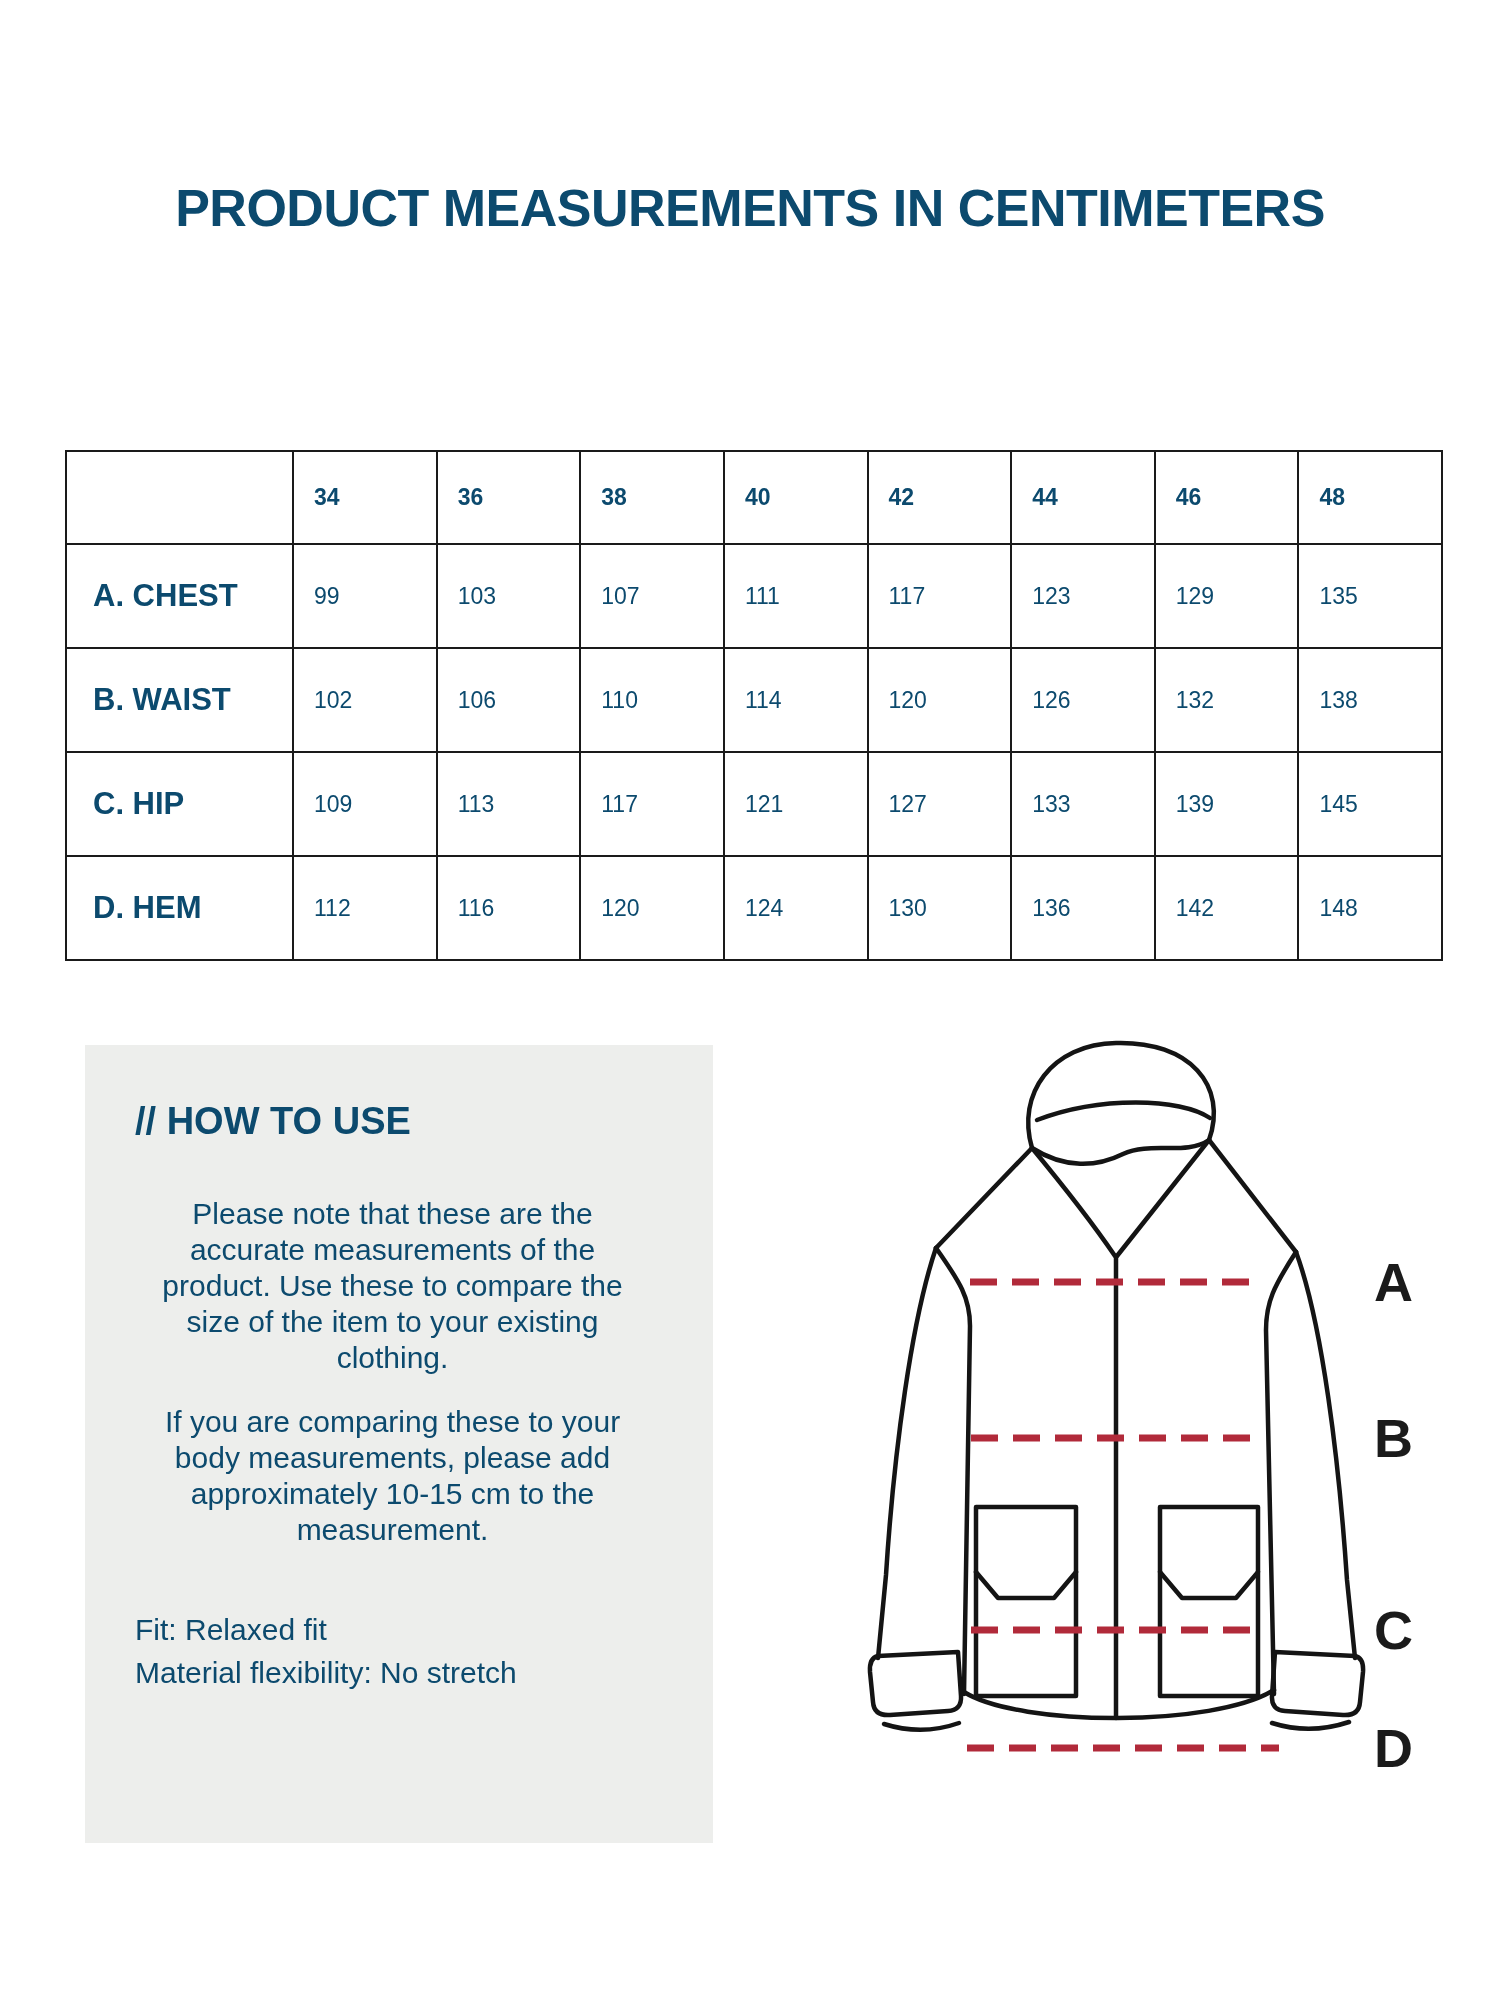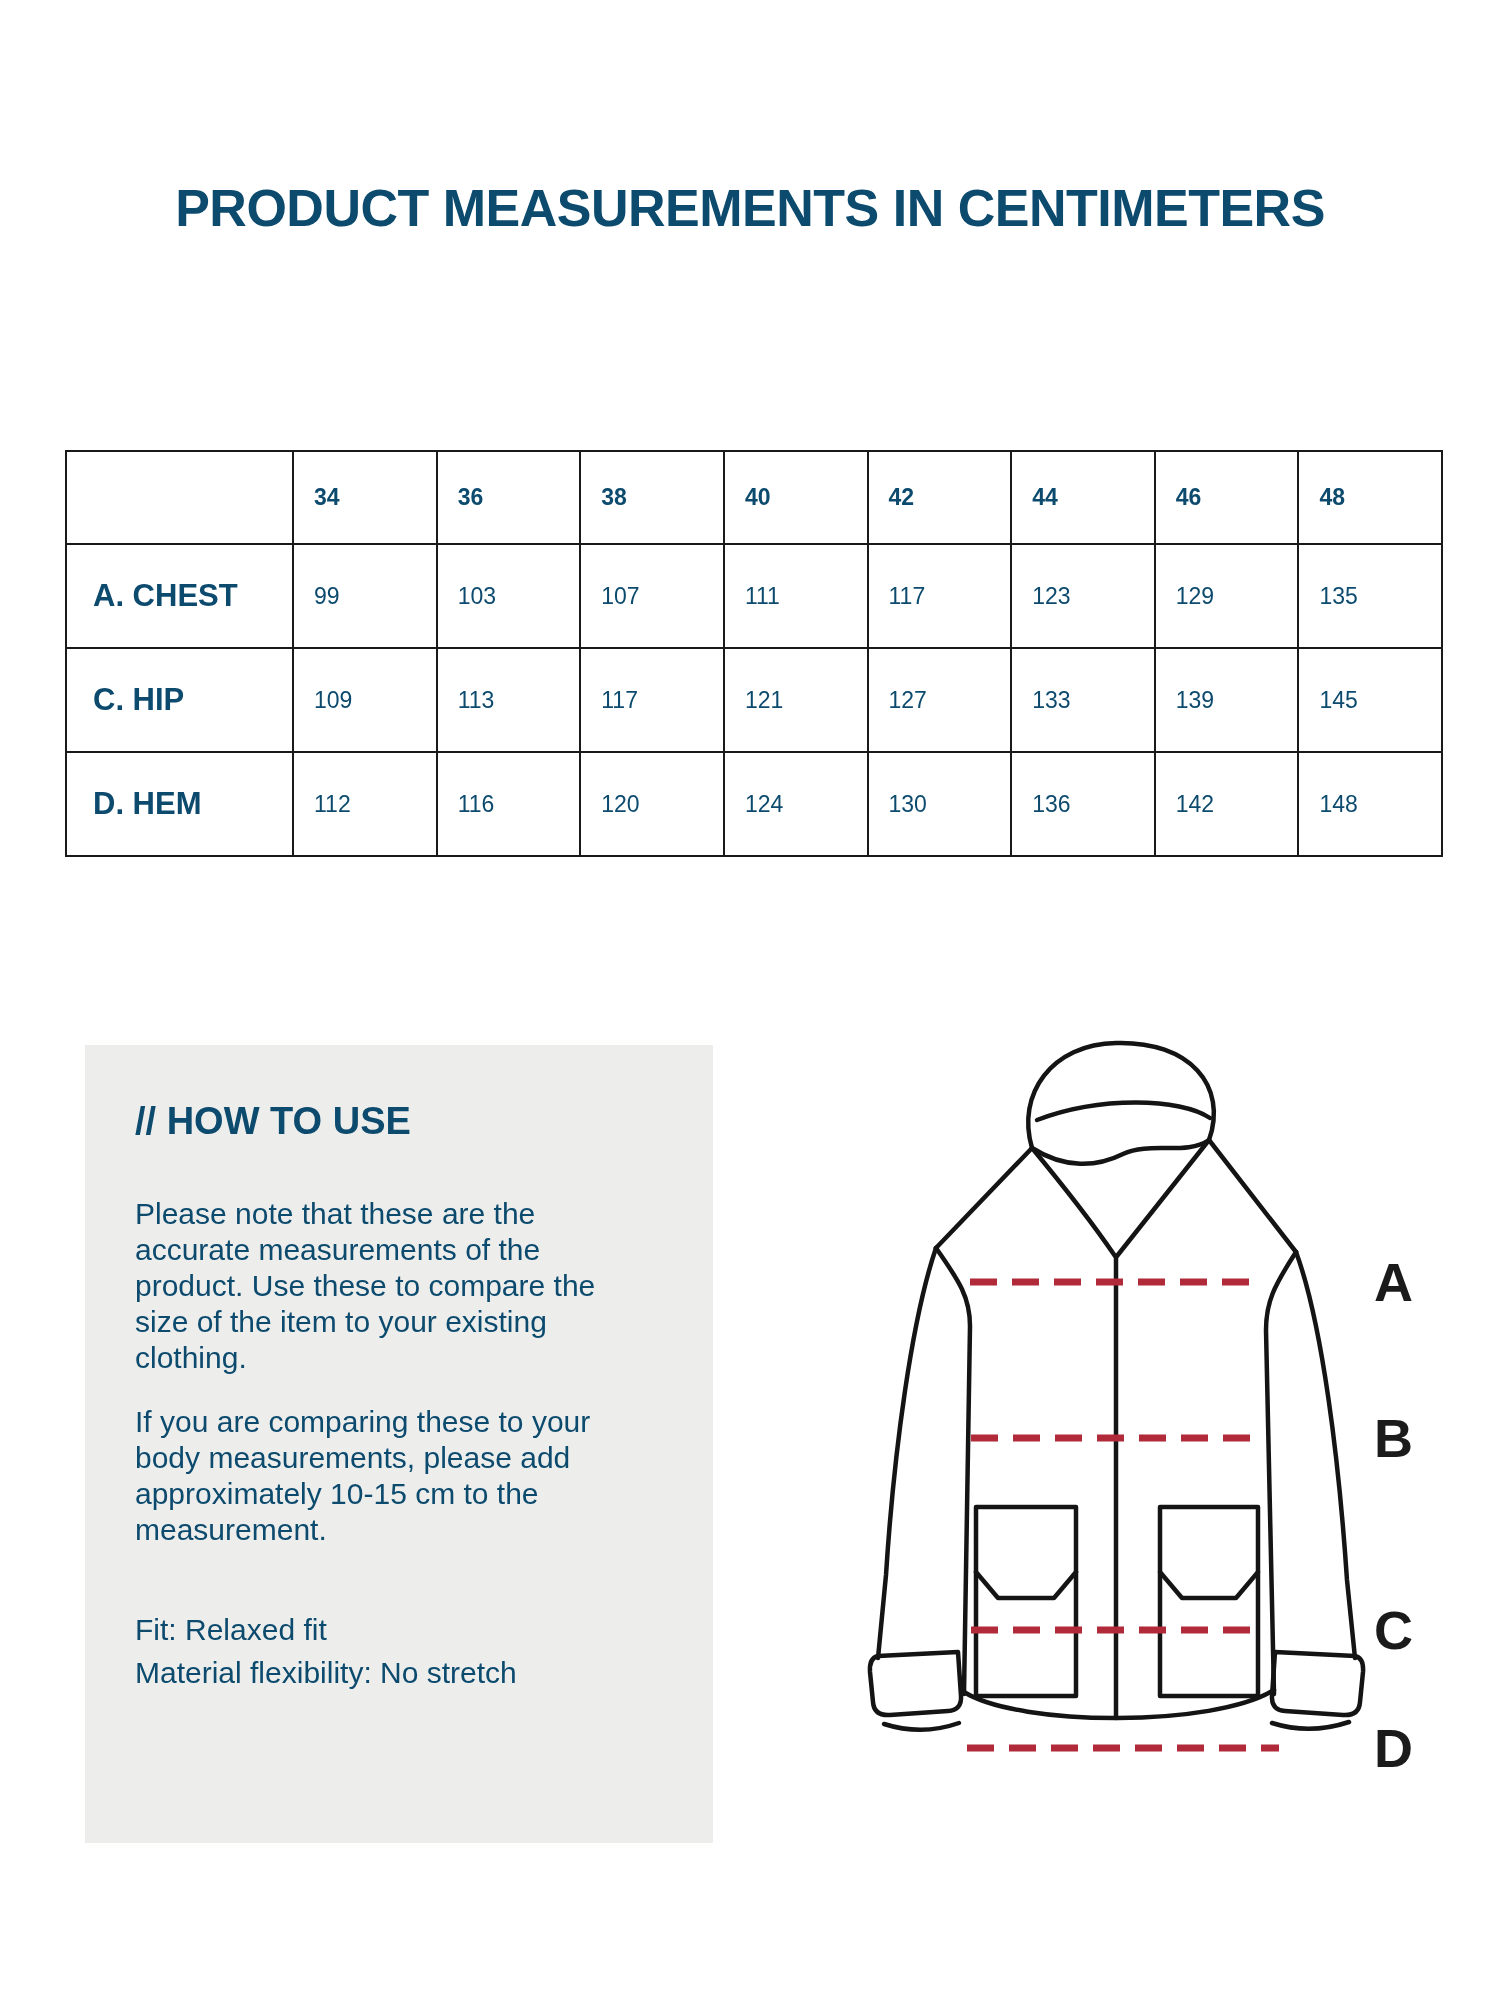--- a/index.html
+++ b/index.html
@@ -28,21 +28,21 @@
   table.size-table tbody td{height:102px;font-size:23px;font-weight:400;}
   table.size-table tbody td.row-label{font-size:31px;font-weight:700;padding-left:26px;}
   .howto-box{
     position:absolute;left:85px;top:1045px;width:628px;height:798px;
     background:#edeeec;box-sizing:border-box;
   }
   .howto-heading{
     position:absolute;left:50px;top:57px;font-size:38px;font-weight:700;line-height:1;
   }
   .howto-p{
-    position:absolute;left:50px;width:515px;font-size:30px;font-weight:400;line-height:36px;
+    position:absolute;left:50px;width:515px;font-size:30px;font-weight:400;line-height:36px;text-align:center;
   }
   .howto-p1{top:151px;}
   .howto-p2{top:359px;}
   .howto-fit{position:absolute;left:50px;top:567px;font-size:30px;line-height:36px;}
   .howto-material{position:absolute;left:50px;top:610px;font-size:30px;line-height:36px;}
   .diagram{position:absolute;left:860px;top:1030px;width:580px;height:780px;}
   .diagram svg{display:block;width:100%;height:100%;}
   .jacket-line{fill:none;stroke:#141414;stroke-width:4.5;stroke-linecap:round;stroke-linejoin:round;}
   .measure-line{fill:none;stroke-width:7;stroke-linecap:butt;}
   .measure-letter{font-family:"Liberation Sans", sans-serif;font-size:54px;font-weight:700;fill:#1b1b1b;}
@@ -83,20 +83,31 @@
         <tr>
           <td class="row-label">A. CHEST</td>
           <td>99</td>
           <td>103</td>
           <td>107</td>
           <td>111</td>
           <td>117</td>
           <td>123</td>
           <td>129</td>
           <td>135</td>
+        </tr>
+        <tr>
+          <td class="row-label">B. WAIST</td>
+          <td>102</td>
+          <td>106</td>
+          <td>110</td>
+          <td>114</td>
+          <td>120</td>
+          <td>126</td>
+          <td>132</td>
+          <td>138</td>
         </tr>
         <tr>
           <td class="row-label">C. HIP</td>
           <td>109</td>
           <td>113</td>
           <td>117</td>
           <td>121</td>
           <td>127</td>
           <td>133</td>
           <td>139</td>

